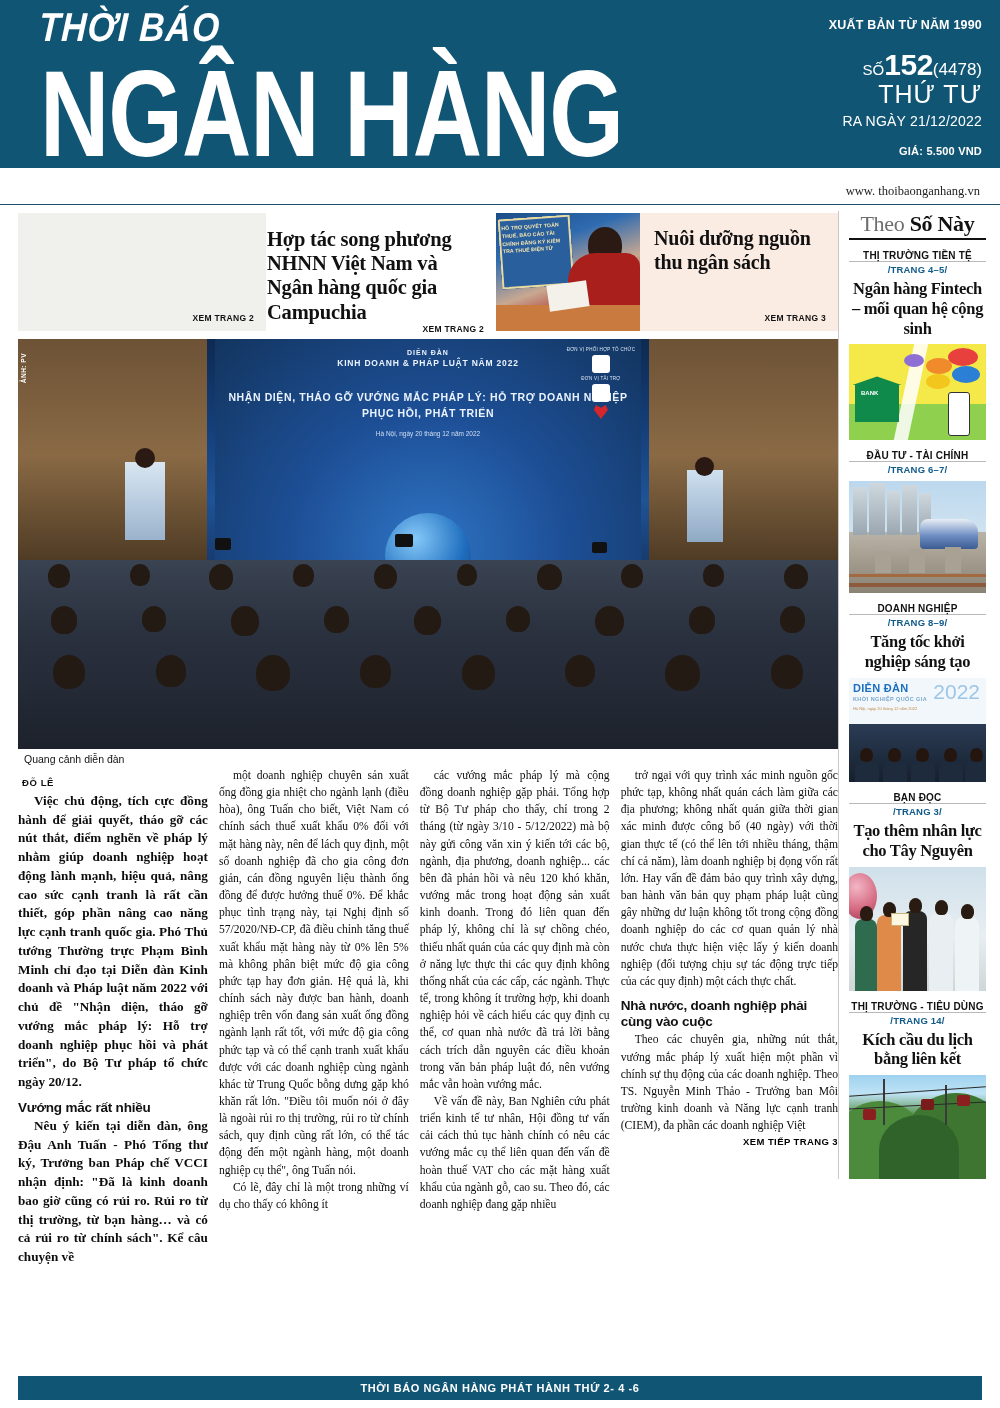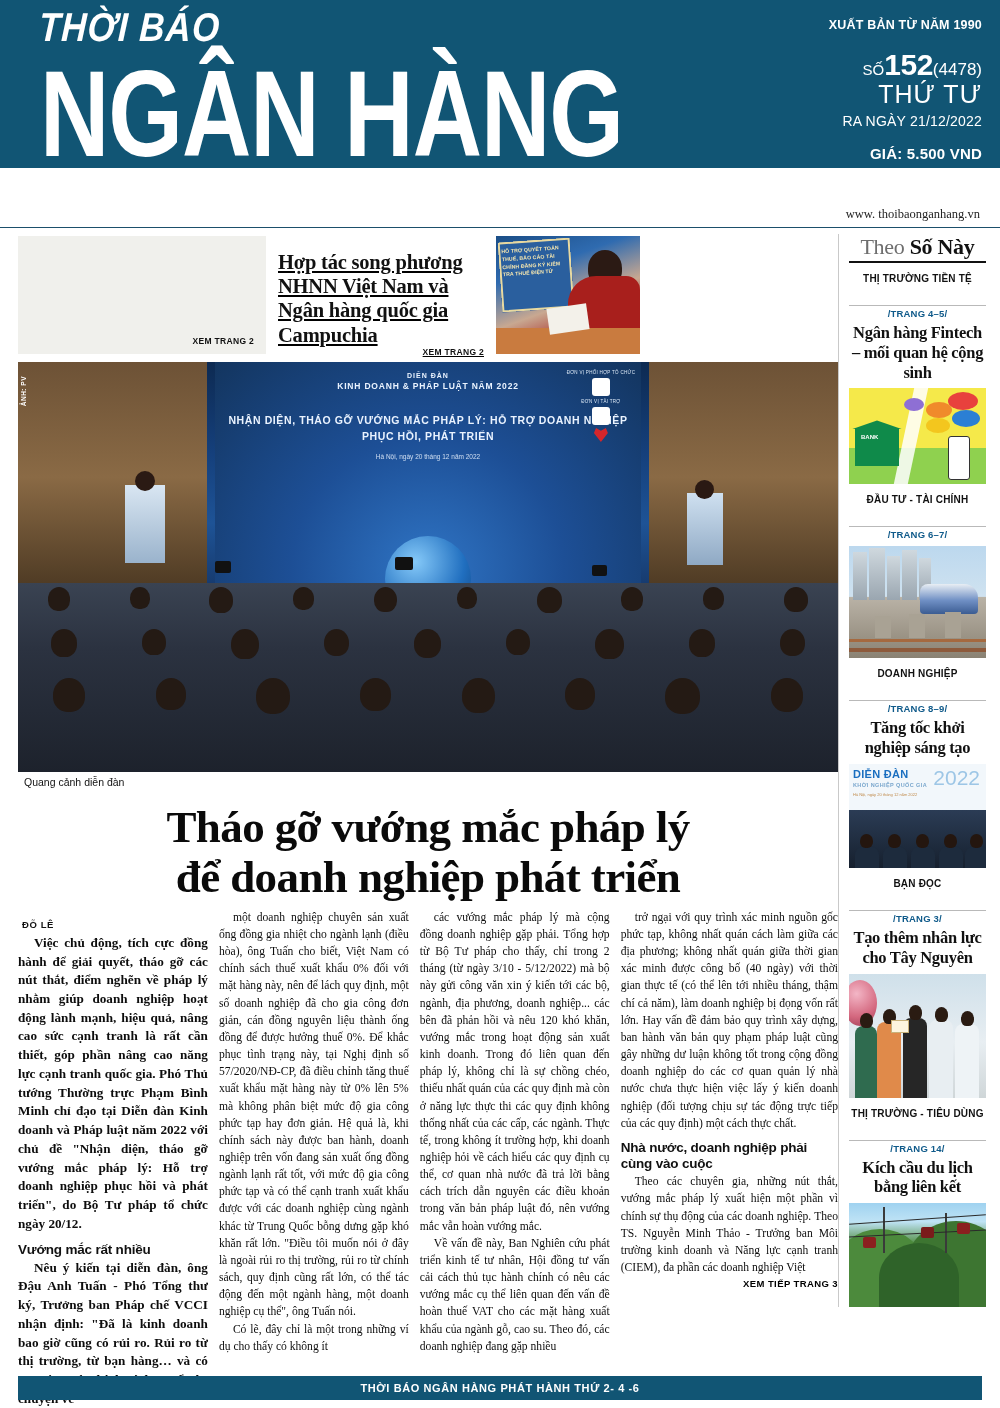--- a/index.html
+++ b/index.html
@@ -57,28 +57,27 @@
     width: 200px;
     text-align: right;
     font-family: "Liberation Sans", sans-serif;
   }
   .mast-since { font-size: 12.5px; font-weight: 700; letter-spacing: 0.2px; }
   .mast-issue { margin-top: 16px; font-size: 15px; font-weight: 400; }
   .mast-issue .num { font-size: 30px; font-weight: 700; letter-spacing: -0.5px; }
   .mast-issue .paren { font-size: 17px; }
   .mast-day { font-size: 25px; font-weight: 400; letter-spacing: 1px; margin-top: -2px; }
   .mast-date { font-size: 14px; margin-top: 4px; letter-spacing: 0.2px; }
-  .mast-price { font-size: 15px; font-weight: 700; margin-top: 16px; letter-spacing: 0.2px; }
+  .mast-price { font-size: 11px; font-weight: 700; margin-top: 16px; letter-spacing: 0.2px; }
 
   .urlbar {
-    height: 46px;
+    height: 37px;
     border-bottom: 1.5px solid #1b4f6b;
     position: relative;
     background: #fff;
-    margin-top: 14px;
   }
   .urlbar .url {
     position: absolute; right: 20px; bottom: 5px;
     font-family: "Liberation Serif", serif;
     font-size: 12.5px; color: #222;
   }
 
   
   .content { position: relative; width: 1000px; height: 1185px; padding: 0 18px; }
   .main-col { position: absolute; left: 18px; top: 8px; width: 820px; }
@@ -88,21 +87,21 @@
     padding-left: 10px;
   }
 
   
   .teasers { display: flex; height: 118px; gap: 0; }
   .teaser {
     flex: 1 1 0; padding: 14px 12px 8px 14px;
     position: relative; display: flex; flex-direction: column;
   }
   .teaser.t1 { background: #f0f0ec; flex: 0 0 248px; }
-  .teaser.t2 { background: #ffffff; flex: 0 0 230px; padding-left: 12px; text-decoration: underline;}
+  .teaser.t2 { background: #ffffff; flex: 0 0 230px; padding-left: 1px;}
   .teaser.t3 { background: #fbece3; flex: 0 0 198px; padding-left: 14px;}
   .teaser-photo {
     flex: 0 0 144px;
     background: linear-gradient(160deg,#1b4e87 0%,#2f6bb0 28%,#c8a891 55%,#a8221f 78%,#6d1212 100%);
     position: relative; overflow: hidden;
   }
   .tp-board {
     position: absolute; left: 4px; top: 4px; width: 72px; height: 70px;
     background: #2a5f9e; transform: rotate(-4deg);
     box-shadow: inset 0 0 0 2px #e8d9a0;
@@ -253,21 +252,21 @@
     border-bottom:2.5px solid #111; padding-bottom:1px; margin-bottom:0;
     letter-spacing:-0.3px;
   }
   .side-title .light { color:#6e6e6e; font-weight:400;}
   .side-title .bold { font-weight:700; color:#111;}
   .side-block { margin-top:10px; }
   .side-kicker {
     font-family:"Liberation Sans", sans-serif;
     font-size:10px; font-weight:700; text-align:center;
     letter-spacing:.2px; color:#111;
-    border-bottom:1px solid #b9b9b9; padding-bottom:21px;
+    border-bottom:1px solid #b9b9b9; padding-bottom:0;
   }
   .side-page {
     font-family:"Liberation Sans", sans-serif;
     font-size:9.5px; font-weight:700; text-align:center;
     color:#0f5a8a; letter-spacing:.2px; margin-top:2px;
   }
   .side-head {
     font-family:"Liberation Serif", serif;
     font-weight:700; font-size:16.5px; text-align:center;
     line-height:1.2; margin-top:4px; color:#111; letter-spacing:-0.3px;
@@ -380,20 +379,24 @@
           <div class="teaser-ref">XEM TRANG 2</div>
         </div>
         <div class="teaser-photo">
           <div class="tp-board">
               <span>HỖ TRỢ QUYẾT TOÁN THUẾ, BÁO CÁO TÀI CHÍNH ĐĂNG KÝ KIỂM TRA THUẾ ĐIỆN TỬ</span>
             </div>
           <div class="tp-head"></div>
           <div class="tp-body"></div>
           <div class="tp-desk"></div>
           <div class="tp-paper"></div>
+        </div>
+        <div class="teaser t3">
+          <div class="teaser-title">Nuôi dưỡng nguồn thu ngân sách</div>
+          <div class="teaser-ref">XEM TRANG 3</div>
         </div>
       </div>
 
       <div class="lead-photo">
         <div class="lp-stage"></div>
         <div class="lp-wall-l"></div>
         <div class="lp-wall-r"></div>
         <div class="lp-banner">
           <div class="lp-b1">DIỄN ĐÀN</div>
           <div class="lp-b2">KINH DOANH &amp; PHÁP LUẬT NĂM 2022</div>
@@ -450,24 +453,20 @@
               <div class="hd" style="width:32px;height:34px;"></div>
           </div>
           <div class="lp-cam" style="left:24%;top:-12%;width:16px;height:12px;"></div>
           <div class="lp-cam" style="left:46%;top:-14%;width:18px;height:13px;"></div>
           <div class="lp-cam" style="left:70%;top:-10%;width:15px;height:11px;"></div>
         </div>
         <div class="photo-credit">ẢNH: PV</div>
       </div>
       <div class="photo-caption">Quang cảnh diễn đàn</div>
 
-      <h1 class="main-headline">
-        <span>Tháo gỡ vướng mắc pháp lý</span><br>
-        <span>để doanh nghiệp phát triển</span>
-      </h1>
 
       <div class="cols">
         <div class="col c1">
           <div class="byline">ĐỖ LÊ</div>
           <p>Việc chủ động, tích cực đồng hành để giải quyết, tháo gỡ các nút thắt, điểm nghẽn về pháp lý nhằm giúp doanh nghiệp hoạt động lành mạnh, hiệu quả, nâng cao sức cạnh tranh là rất cần thiết, góp phần nâng cao năng lực cạnh tranh quốc gia. Phó Thủ tướng Thường trực Phạm Bình Minh chỉ đạo tại Diễn đàn Kinh doanh và Pháp luật năm 2022 với chủ đề "Nhận diện, tháo gỡ vướng mắc pháp lý: Hỗ trợ doanh nghiệp phục hồi và phát triển", do Bộ Tư pháp tổ chức ngày 20/12.</p>
           <h3>Vướng mắc rất nhiều</h3>
           <p>Nêu ý kiến tại diễn đàn, ông Đậu Anh Tuấn - Phó Tổng thư ký, Trưởng ban Pháp chế VCCI nhận định: "Đã là kinh doanh bao giờ cũng có rủi ro. Rủi ro từ thị trường, từ bạn hàng… và có cả rủi ro từ chính sách". Kể câu chuyện về</p>
         </div>
         <div class="col c2">
           <p>một doanh nghiệp chuyên sản xuất ống đồng gia nhiệt cho ngành lạnh (điều hòa), ông Tuấn cho biết, Việt Nam có chính sách thuế xuất khẩu 0% đối với mặt hàng này, nên để lách quy định, một số doanh nghiệp đã cho gia công đơn giản, cán đồng nguyên liệu thành ống đồng để được hưởng thuế 0%. Để khắc phục tình trạng này, tại Nghị định số 57/2020/NĐ-CP, đã điều chỉnh tăng thuế xuất khẩu mặt hàng này từ 0% lên 5% mà không phân biệt mức độ gia công phức tạp hay đơn giản. Hệ quả là, khi chính sách này được ban hành, doanh nghiệp trên vốn đang sản xuất ống đồng ngành lạnh rất tốt, với mức độ gia công phức tạp và có thể cạnh tranh xuất khẩu được với các doanh nghiệp cùng ngành khác từ Trung Quốc bỗng dưng gặp khó khăn rất lớn. "Điều tôi muốn nói ở đây là ngoài rủi ro thị trường, rủi ro từ chính sách, quy định cũng rất lớn, có thể tác động đến một ngành hàng, một doanh nghiệp cụ thể", ông Tuấn nói.</p>

